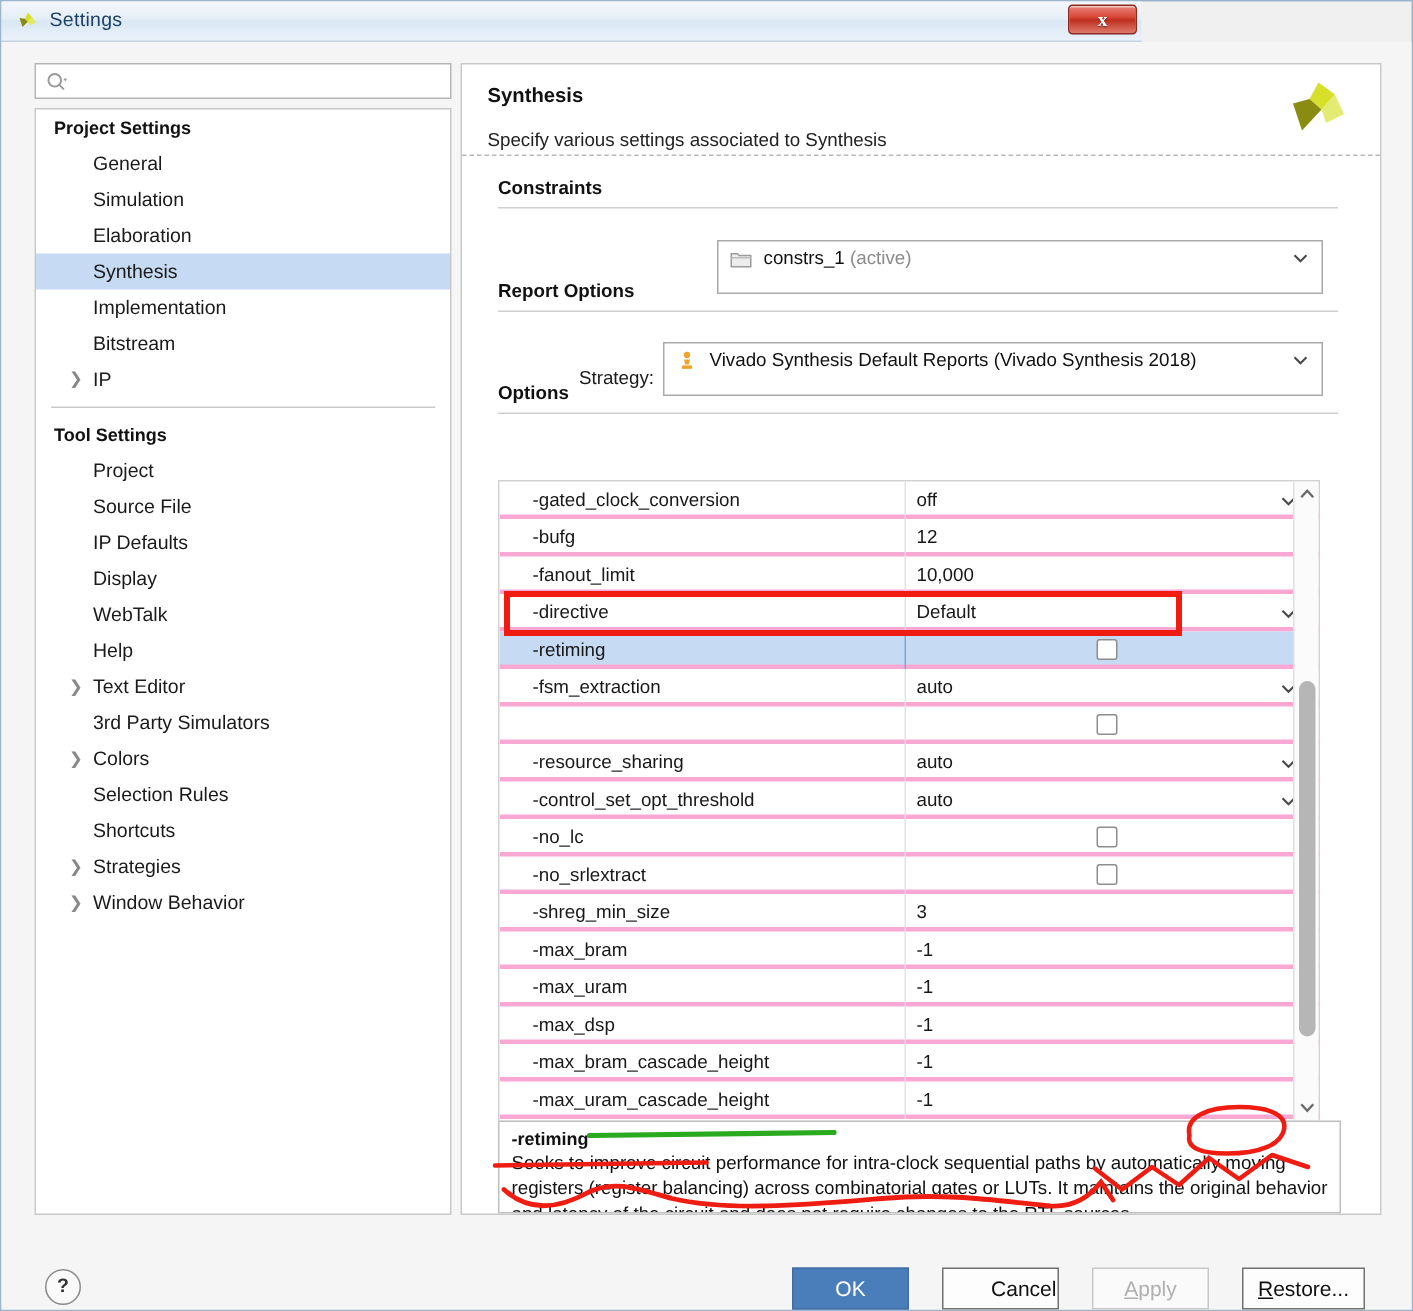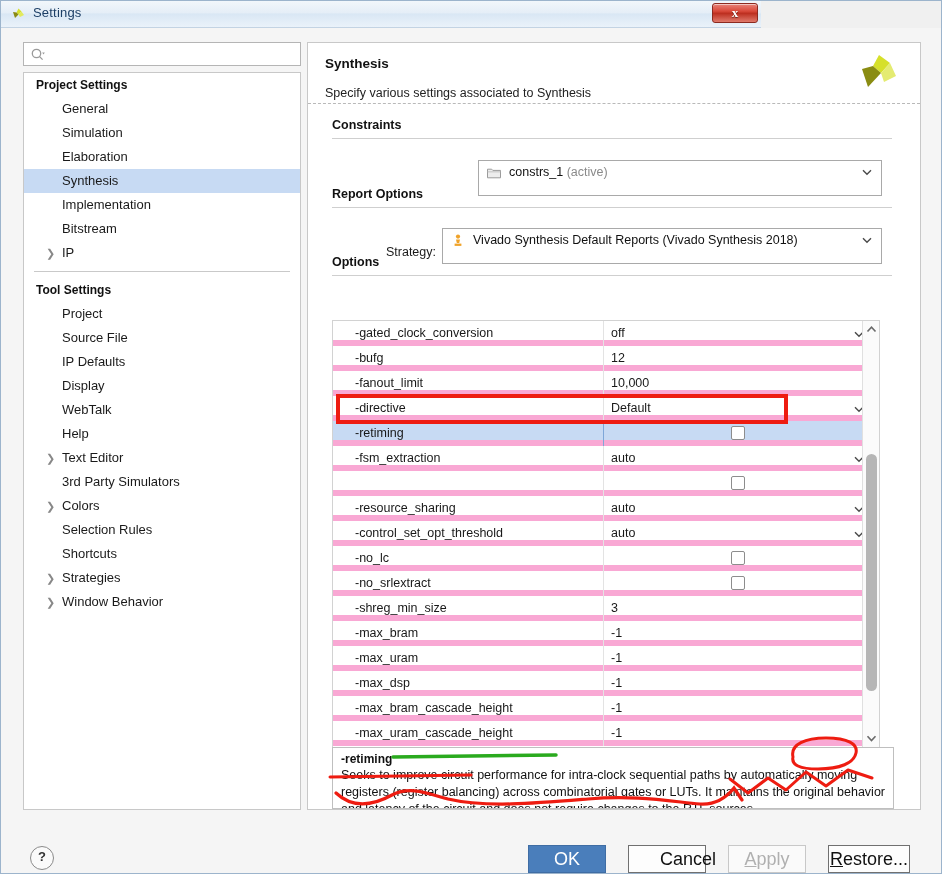--- a/index.html
+++ b/index.html
@@ -151,21 +151,21 @@
 
   
   #options-table {
     position: absolute; left: 24px; top: 277px;
     width: 548px; height: 428px;
     background: #ffffff; border: 1px solid #d2d2d2;
     overflow: hidden;
   }
   .opt-row {
     position: relative; height: 25px;
-    border-bottom: 6px solid #f9a8d4;
+    border-bottom: 3px solid #f9a8d4;
   }
   .opt-row.selected { background: #c7daf3; }
   .opt-name {
     position: absolute; left: 22px; top: 0;
     height: 25px; line-height: 25px;
     font-size: 12.5px; color: #181818; white-space: nowrap;
   }
   .opt-divider {
     position: absolute; left: 270px; top: 0; width: 1px; height: 25px;
     background: #e3e3e3;
@@ -223,21 +223,21 @@
     border: 1px solid #8a8a8a; border-radius: 50%;
     background: #fafafa; cursor: pointer;
   }
   #help-btn span {
     position: absolute; left: 0; top: 2px; width: 22px;
     text-align: center; font-size: 13px; font-weight: bold; color: #333;
   }
   .btn {
     position: absolute; top: 22px; height: 28px;
     border: 1px solid #707070; background: #fdfdfd;
-    font-size: 18px; color: #111;
+    font-size: 14px; color: #111;
     text-align: center; line-height: 26px;
     cursor: pointer;
   }
   .btn.primary {
     background: #4a7ebb; border: 1px solid #3f6da4; color: #ffffff;
   }
   .btn.disabled { color: #b0b0b0; border: 1px solid #c8c8c8; background: #fafafa; }
   .btn u { text-decoration: underline; }
 
   

